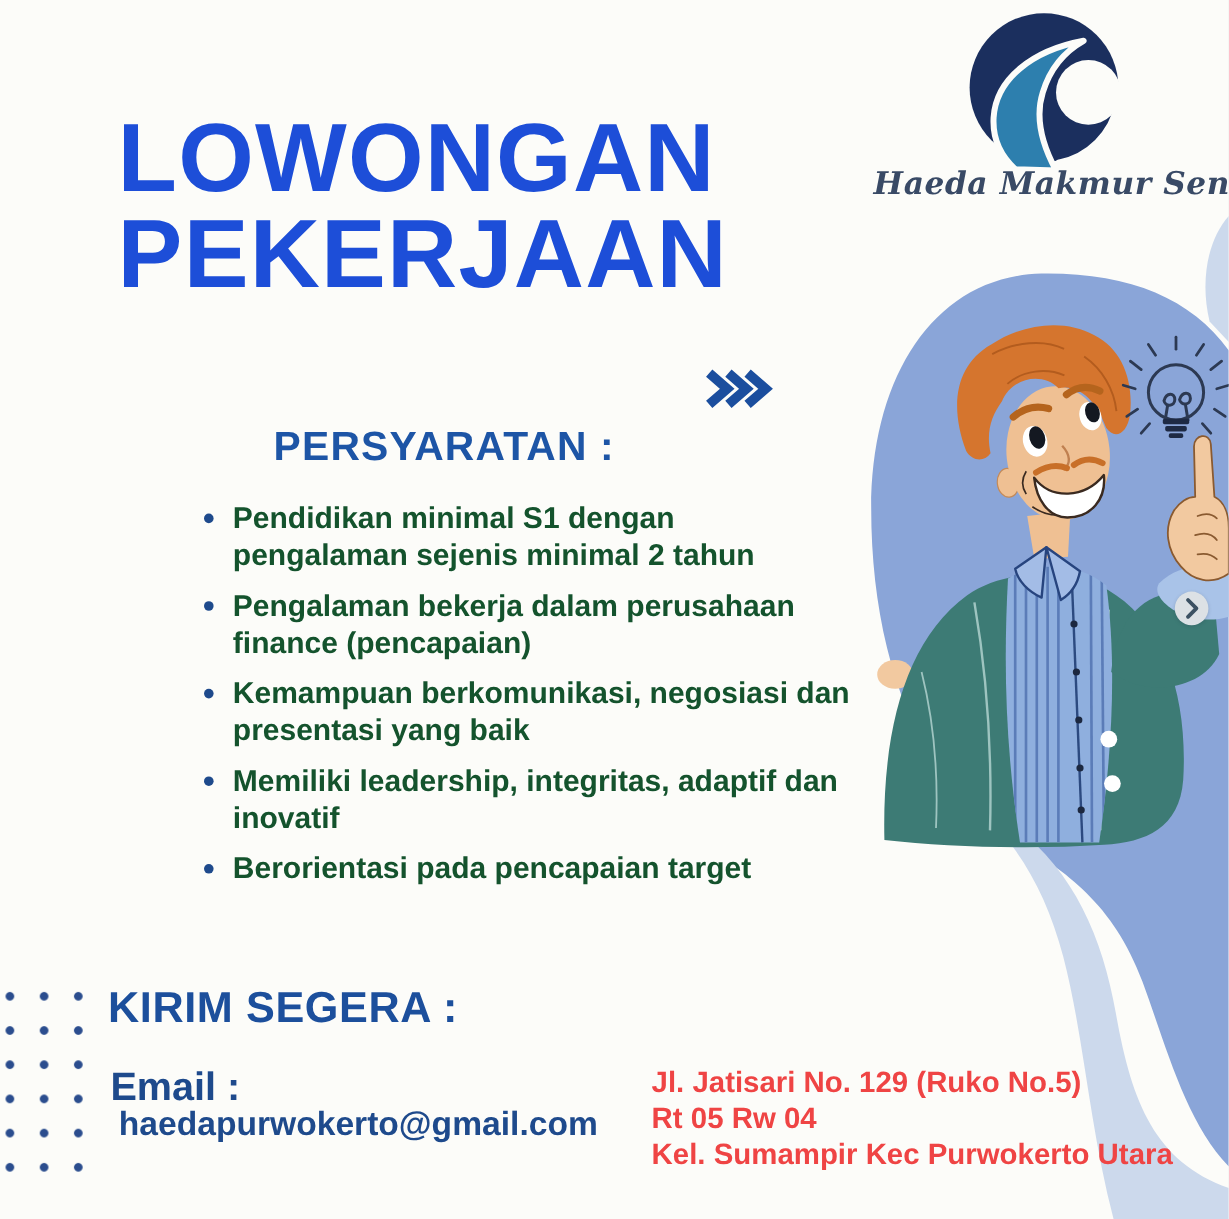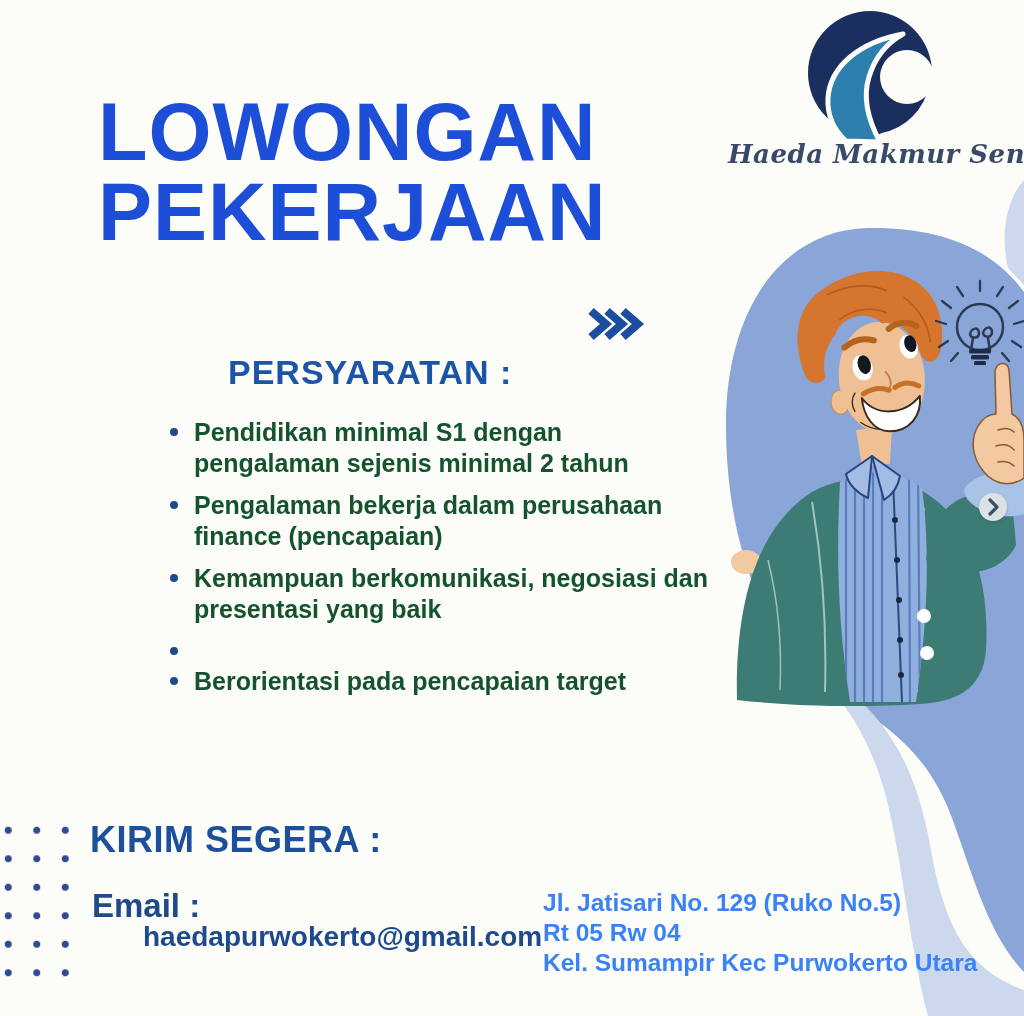--- a/index.html
+++ b/index.html
@@ -39,25 +39,25 @@
     left:90px;top:820px;z-index:2;
     font-size:36px;line-height:40px;font-weight:700;
     color:#1c4f9c;letter-spacing:0.5px;white-space:nowrap;text-align:center;
   }
   .email-label{
     left:92px;top:890px;z-index:2;
     font-size:33px;line-height:32px;font-weight:700;color:#1e4a8c;white-space:nowrap;
   }
   .email-value{
     left:99px;top:920px;z-index:2;
-    font-size:28px;line-height:34px;font-weight:700;color:#1e4a8c;white-space:nowrap;margin-left:44px;
+    font-size:28px;line-height:34px;font-weight:700;color:#1e4a8c;white-space:nowrap;
   }
   .address{
     left:543px;top:888px;z-index:2;
-    font-size:24.5px;line-height:30px;font-weight:700;color:#3b82f6;white-space:nowrap;
+    font-size:24.5px;line-height:30px;font-weight:700;color:#ef4444;white-space:nowrap;
   }
   .logo-text{
     left:728px;top:138px;width:280px;z-index:2;text-align:center;
     font-family:"DejaVu Serif",serif;font-style:italic;
     font-size:26px;line-height:32px;font-weight:600;color:#394a66;
     white-space:nowrap;letter-spacing:0.5px;
   }
   
   .dot-grid{
     left:-6px;top:816px;width:86px;height:171px;z-index:2;
@@ -259,20 +259,24 @@
     </div>
     <div class="req-item">
       <span class="req-dot"></span>
       <div class="req-text">
         <div>Kemampuan berkomunikasi, negosiasi dan</div>
         <div>presentasi yang baik</div>
       </div>
     </div>
     <div class="req-item">
       <span class="req-dot"></span>
+      <div class="req-text">
+        <div>Memiliki leadership, integritas, adaptif dan</div>
+        <div>inovatif</div>
+      </div>
     </div>
     <div class="req-item">
       <span class="req-dot"></span>
       <div class="req-text">
         <div>Berorientasi pada pencapaian target</div>
       </div>
     </div>
   </div>
 
   <div class="abs dot-grid"></div>

